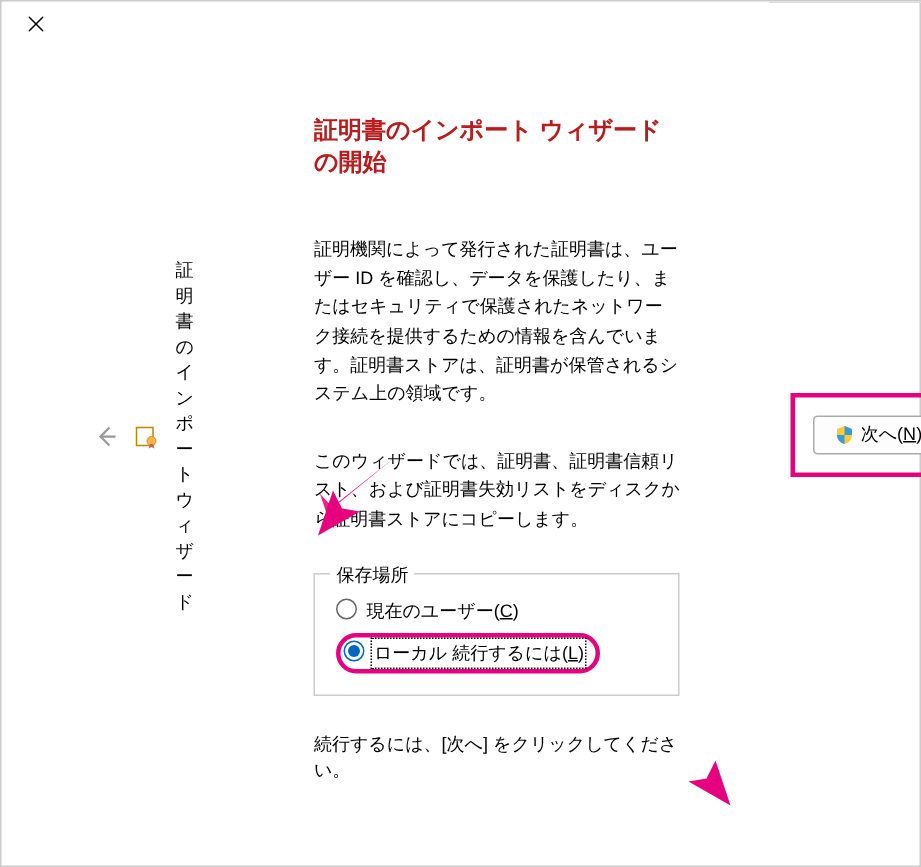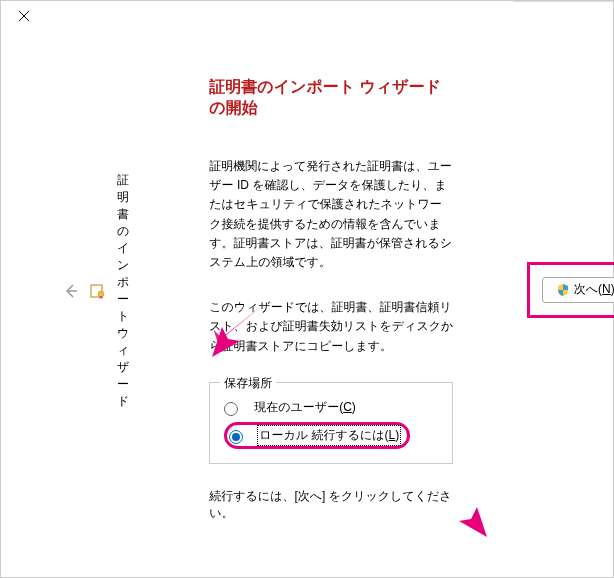--- a/index.html
+++ b/index.html
@@ -81,22 +81,22 @@
     .legend {
       position: absolute;
       top: -8px;
       left: 10px;
       background: #fff;
       padding: 0 4px;
       font-size: 12px;
     }
     .radio-row {
       display: flex;
-      align-items: flex-end;
-      gap: 16px;
+      align-items: flex-start;
+      gap: 6px;
       margin: 6px 0;
       font-size: 12px;
       cursor: pointer;
     }
     .radio {
       width: 14px; height: 14px;
       border: 1px solid #666;
       border-radius: 50%;
       display: inline-flex;
       align-items: center; justify-content: center;

